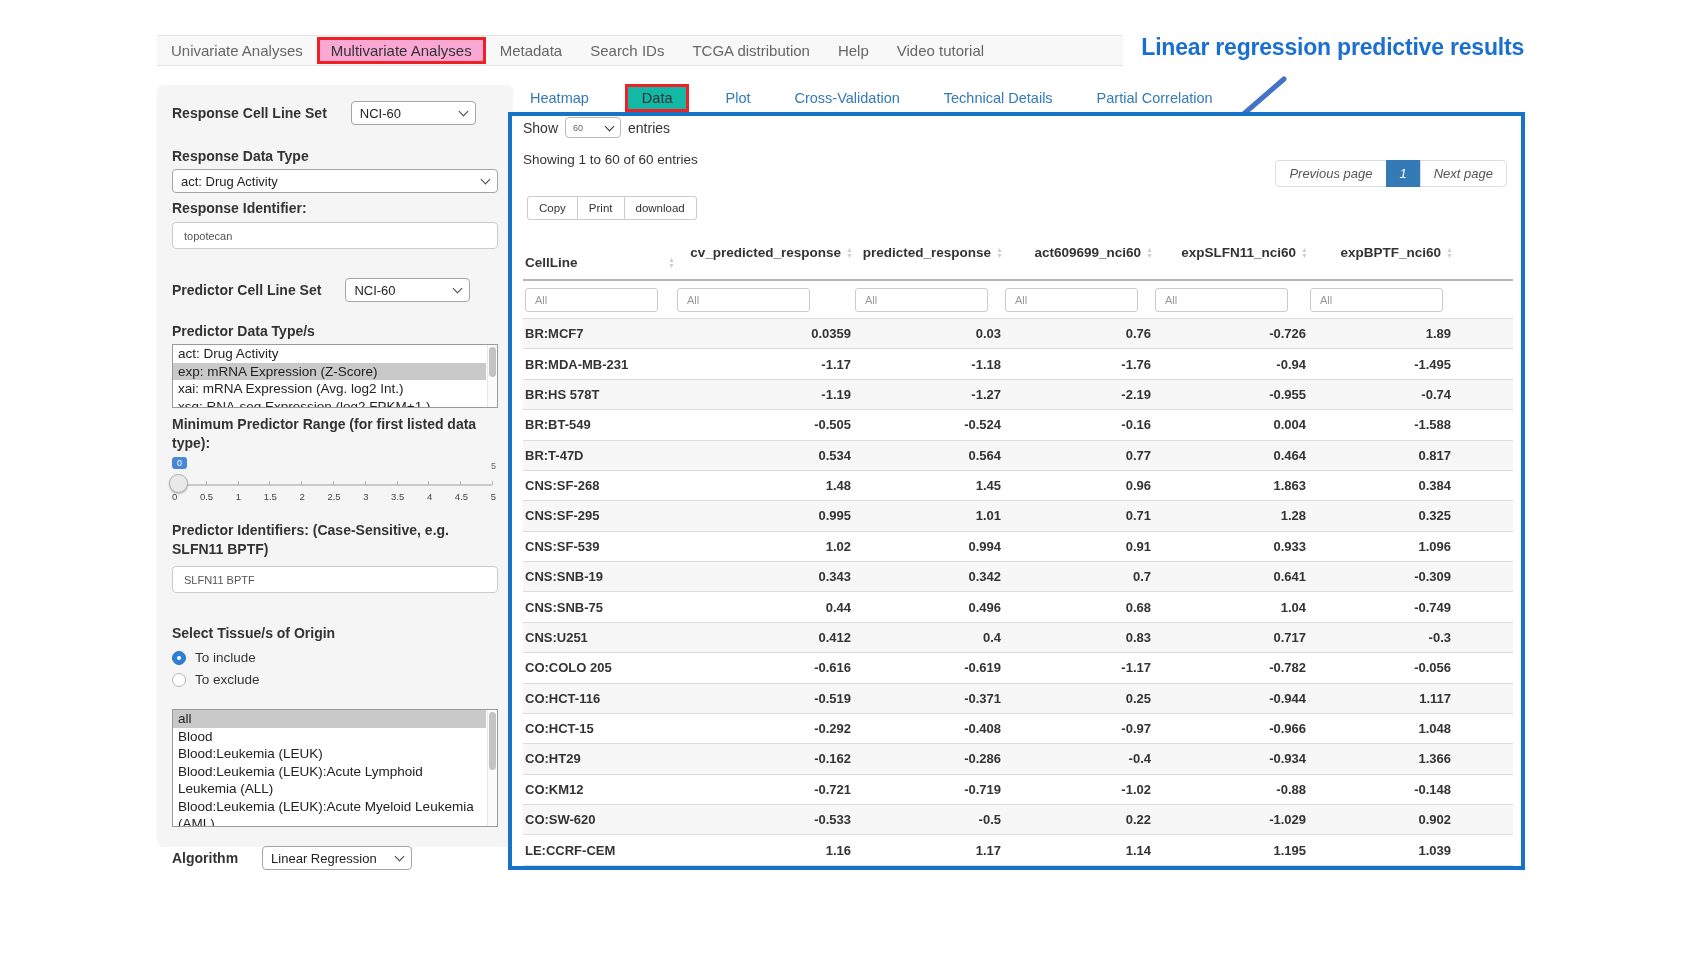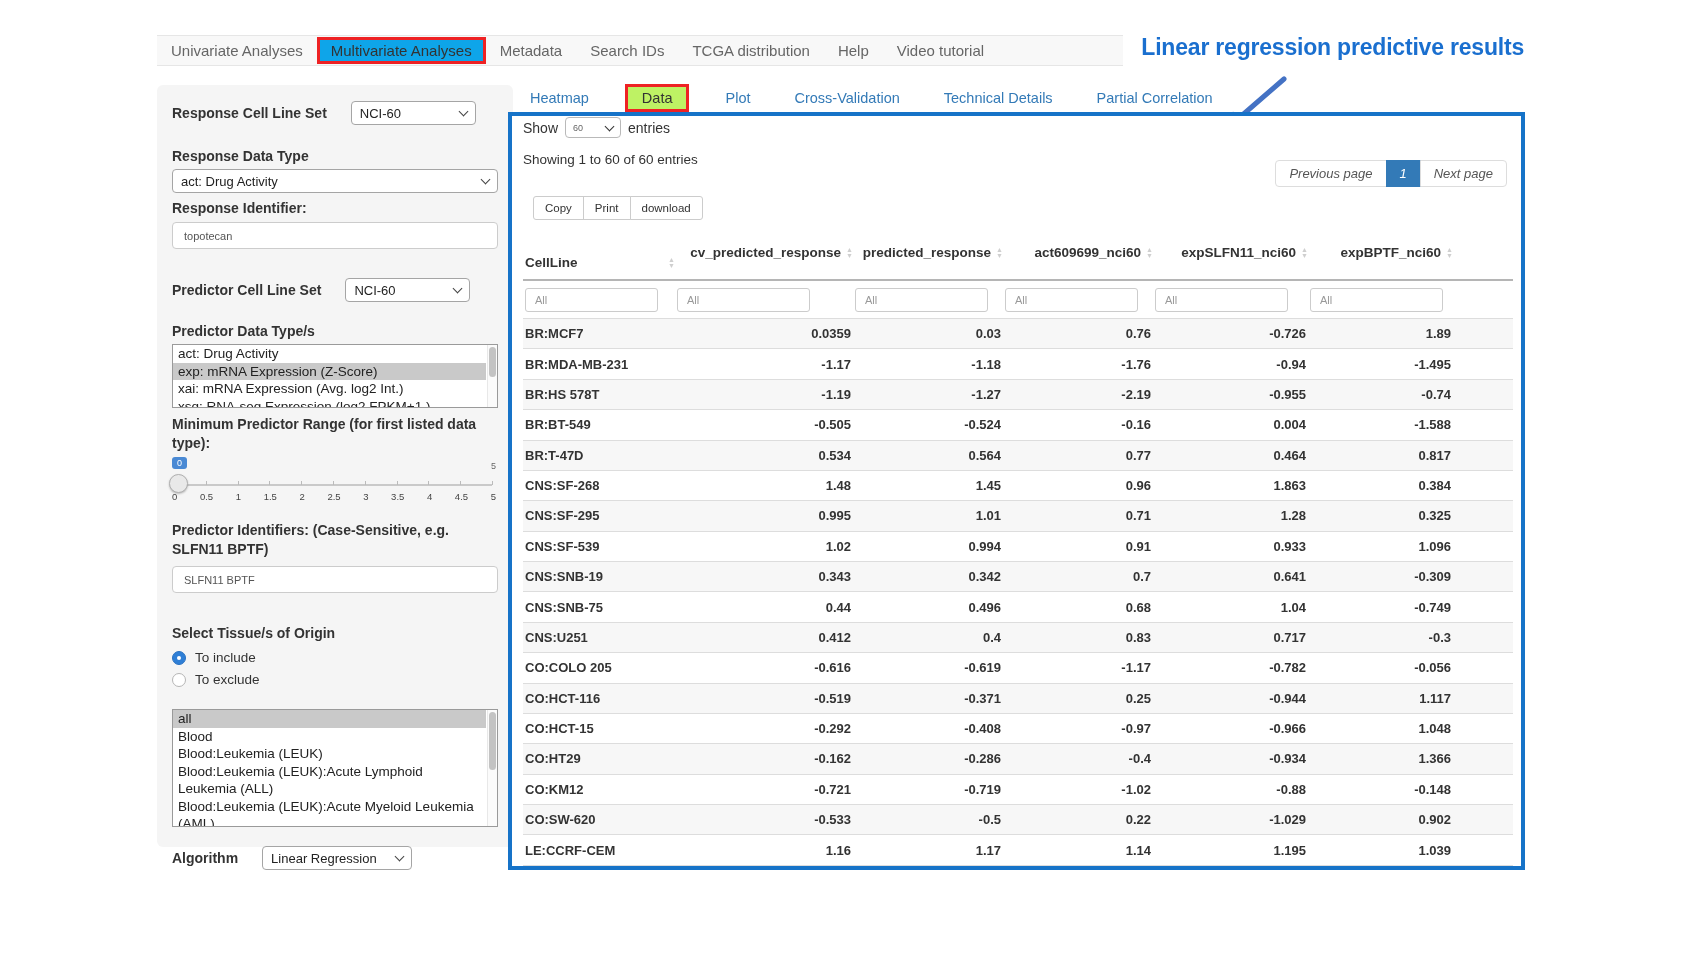--- a/index.html
+++ b/index.html
@@ -3,21 +3,21 @@
 <meta charset="utf-8">
 <style>
   html,body{margin:0;padding:0;width:1700px;height:956px;overflow:hidden;background:#fff;
     font-family:"Liberation Sans","DejaVu Sans",sans-serif;position:relative;}
   *{box-sizing:border-box;}
 
   
   .nav-bar{position:absolute;left:157px;top:35px;width:1368px;height:31px;background:#f8f8f8;
     border-top:1px solid #e6e6e6;border-bottom:1px solid #e6e6e6;display:flex;align-items:center;}
   .nav-item{padding:5px 14px;font-size:15px;color:#666;white-space:nowrap;cursor:pointer;}
-  .nav-item.active{background:#0ea5e9;color:#333;}
+  .nav-item.active{background:#f9a8d4;color:#333;}
   .nav-item.boxed{border:3px solid #ee2224;padding:2px 11px;}
 
   
   .annotation-box{position:absolute;top:28px;right:172px;background:#fff;padding:6px 4px 6px 18px;}
   .annotation-title{font-size:23px;font-weight:bold;color:#1a6fcf;letter-spacing:-0.2px;}
   .arrow-svg{position:absolute;left:1222px;top:74px;}
 
   
   .sidebar{position:absolute;left:157px;top:85px;width:356px;height:762px;background:#f5f5f5;
     border-radius:6px;padding:16px 15px 0 15px;color:#333;}
@@ -50,39 +50,39 @@
   
   .radio-row{display:flex;align-items:center;gap:9px;font-size:13.5px;color:#333;margin-top:7px;cursor:pointer;}
   .rad{width:14px;height:14px;border-radius:50%;border:1px solid #b5b5b5;background:#fff;flex:none;
     display:flex;align-items:center;justify-content:center;}
   .rad.on{background:#2f7fd6;border-color:#2a72c2;}
   .rad.on .dot{width:4px;height:4px;border-radius:50%;background:#fff;}
 
   
   .tabs{position:absolute;left:522px;top:84px;display:flex;align-items:center;gap:28px;font-size:14.5px;}
   .tab{color:#337ab7;padding:4px 8px;cursor:pointer;white-space:nowrap;}
-  .tab.active{color:#333;border:3px solid #ee2224;background:#bef264;padding:3px 14px;}
+  .tab.active{color:#333;border:3px solid #ee2224;background:#14b8a6;padding:3px 14px;}
 
   
   .panel{position:absolute;left:508px;top:112px;width:1017px;height:758px;border:4px solid #1673c8;
     background:#fff;padding:1px 11px 0 11px;overflow:hidden;}
   .show-row{display:flex;align-items:center;gap:7px;font-size:14px;color:#333;margin-top:0px;}
   .show-select{width:56px;height:21px;border:1px solid #b9b9b9;border-radius:4px;display:flex;
     align-items:center;justify-content:space-between;padding:0 7px;font-size:9px;color:#666;background:#fff;cursor:pointer;}
   .show-select .chev{margin-top:-3px;border-color:#333;}
   .showing-text{font-size:13.5px;color:#333;margin-top:14px;}
   .pagination{position:absolute;right:14px;top:44px;display:flex;font-size:13px;}
   .page-btn{border:1px solid #ddd;background:#fff;color:#555;padding:5px 13px;margin-left:-1px;cursor:pointer;font-style:italic;}
   .page-btn.first{border-radius:4px 0 0 4px;}
   .page-btn.last{border-radius:0 4px 4px 0;}
   .page-btn.current{background:#337ab7;border-color:#337ab7;color:#fff;}
   .toolbar{margin-top:29px;display:inline-flex;}
   .tb-btn{border:1px solid #ccc;background:#fff;font-size:11.5px;color:#333;padding:5px 11px;
     margin-left:-1px;cursor:pointer;}
-  .tb-btn.first{border-radius:3px 0 0 3px;margin-left:10px;}
+  .tb-btn.first{border-radius:3px 0 0 3px;margin-left:4px;}
   .tb-btn.last{border-radius:0 3px 3px 0;}
 
   table.data{width:990px;border-collapse:collapse;margin-top:9px;table-layout:fixed;}
   th{font-size:13.5px;font-weight:bold;color:#333;padding:6px 0 9px 2px;border-bottom:2px solid #b5b5b5;cursor:pointer;}
   th .h{display:flex;align-items:center;justify-content:flex-end;}
   th.first .h{justify-content:space-between;margin-top:20px;}
   th.lastc .h{padding-right:60px;}
   .sorts{display:inline-flex;flex-direction:column;margin-left:5px;}
   .sorts span{font-size:7px;line-height:5.5px;color:#cfcfcf;}
   tr.filter-row td{padding:7px 2px 6px 2px;}

